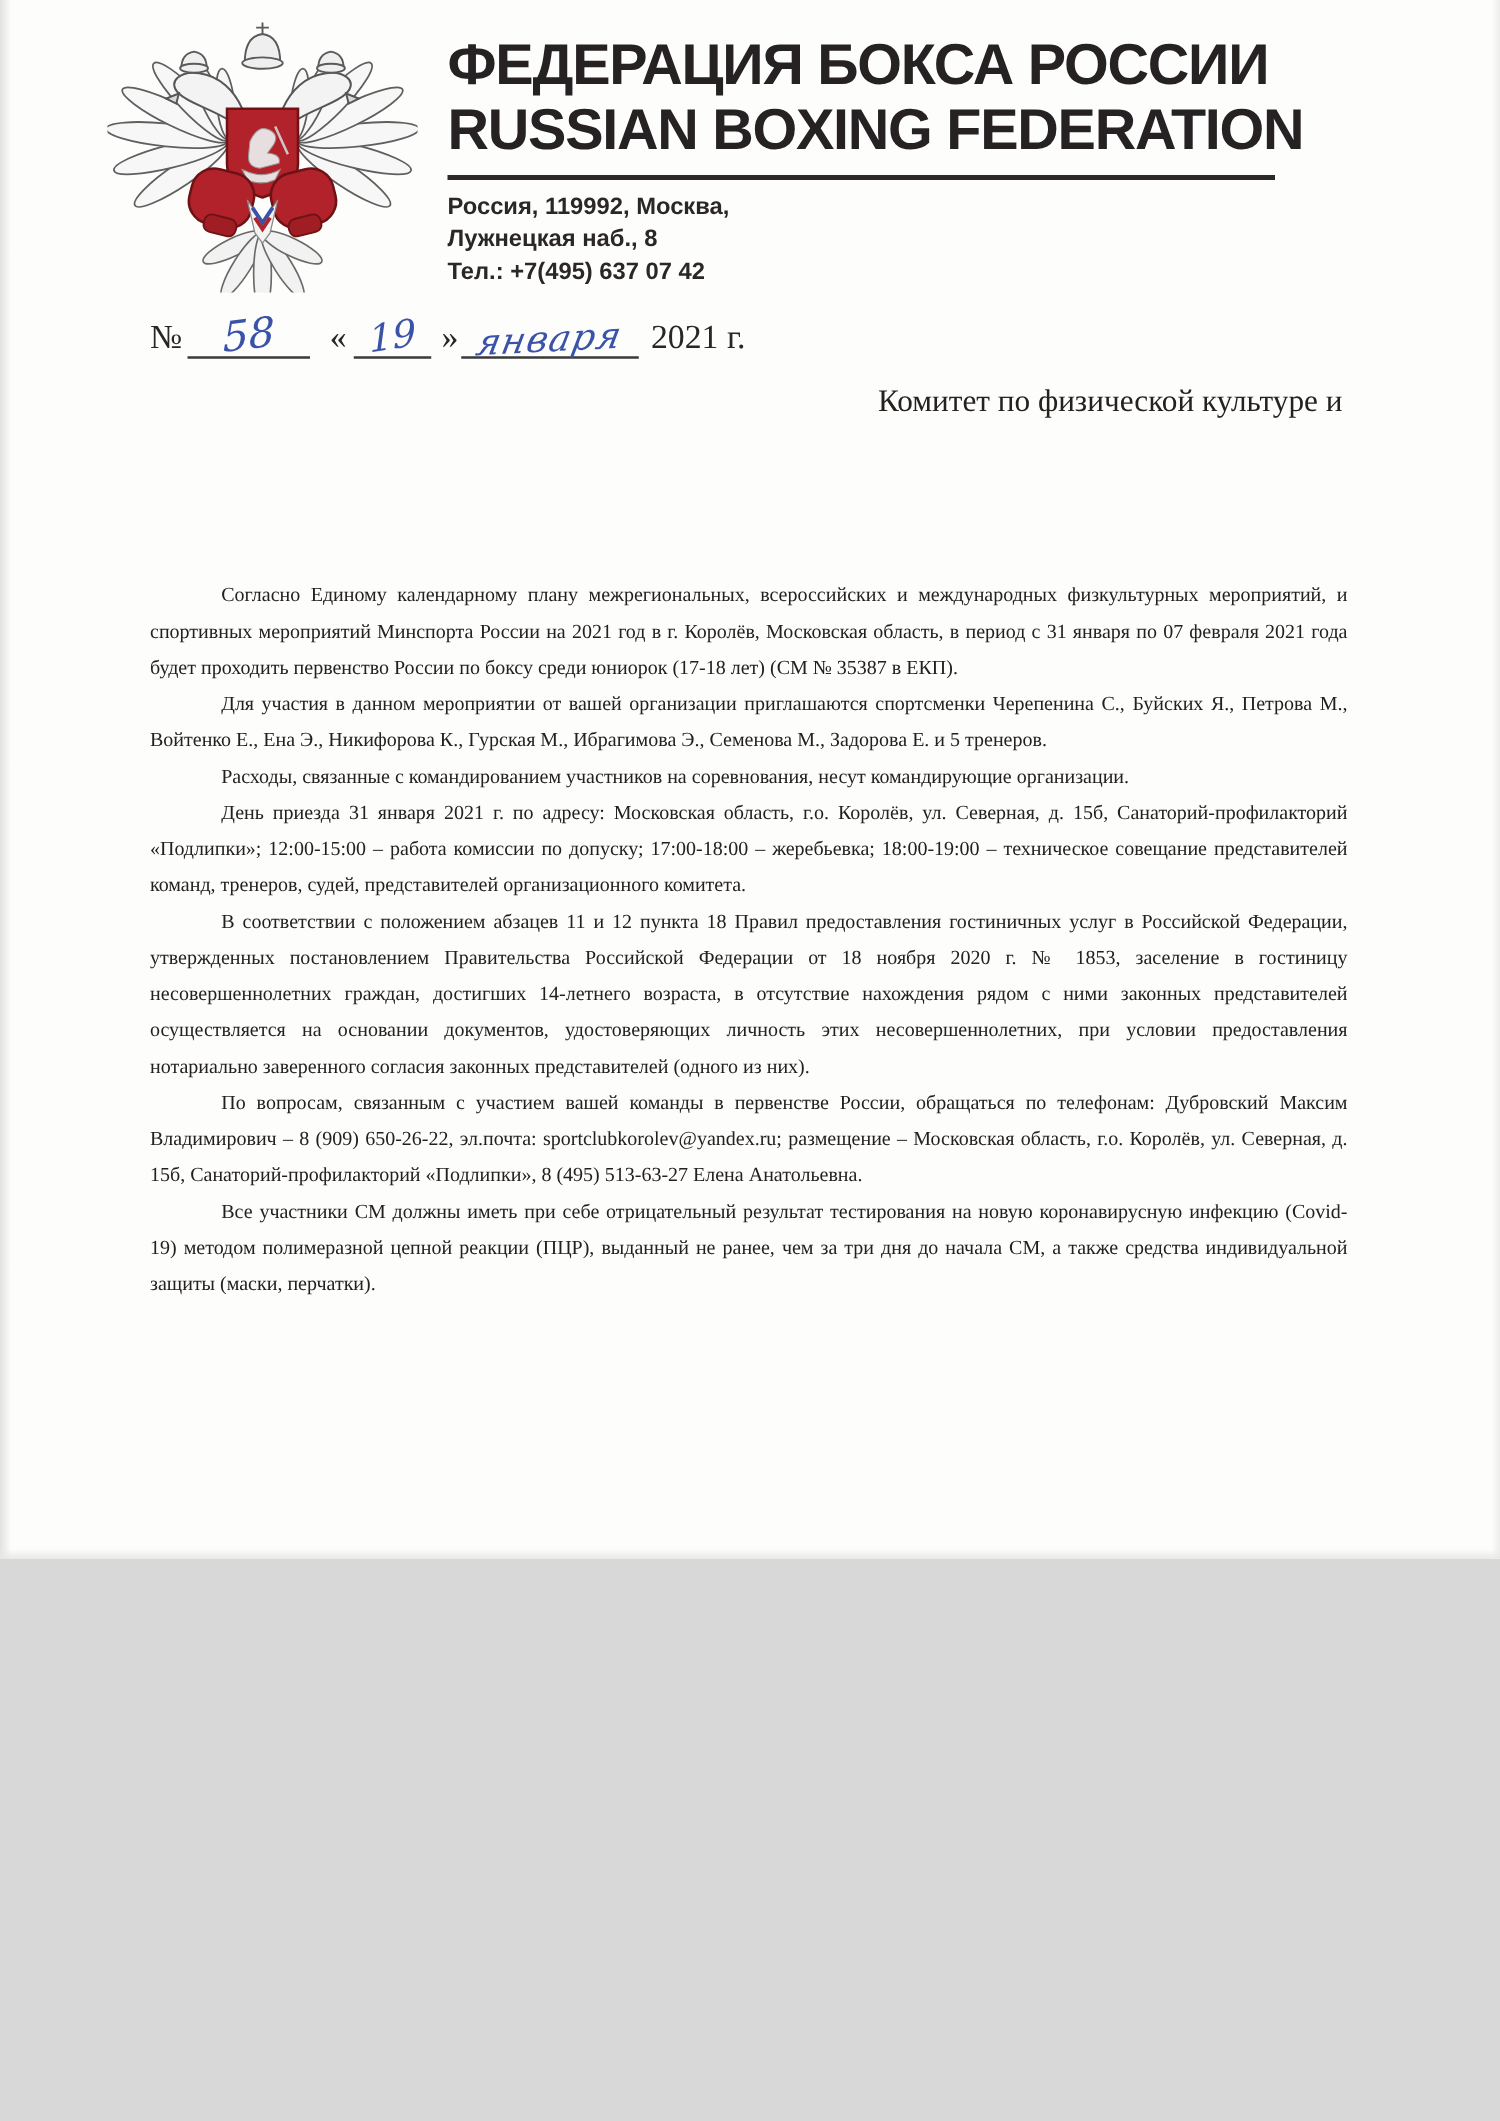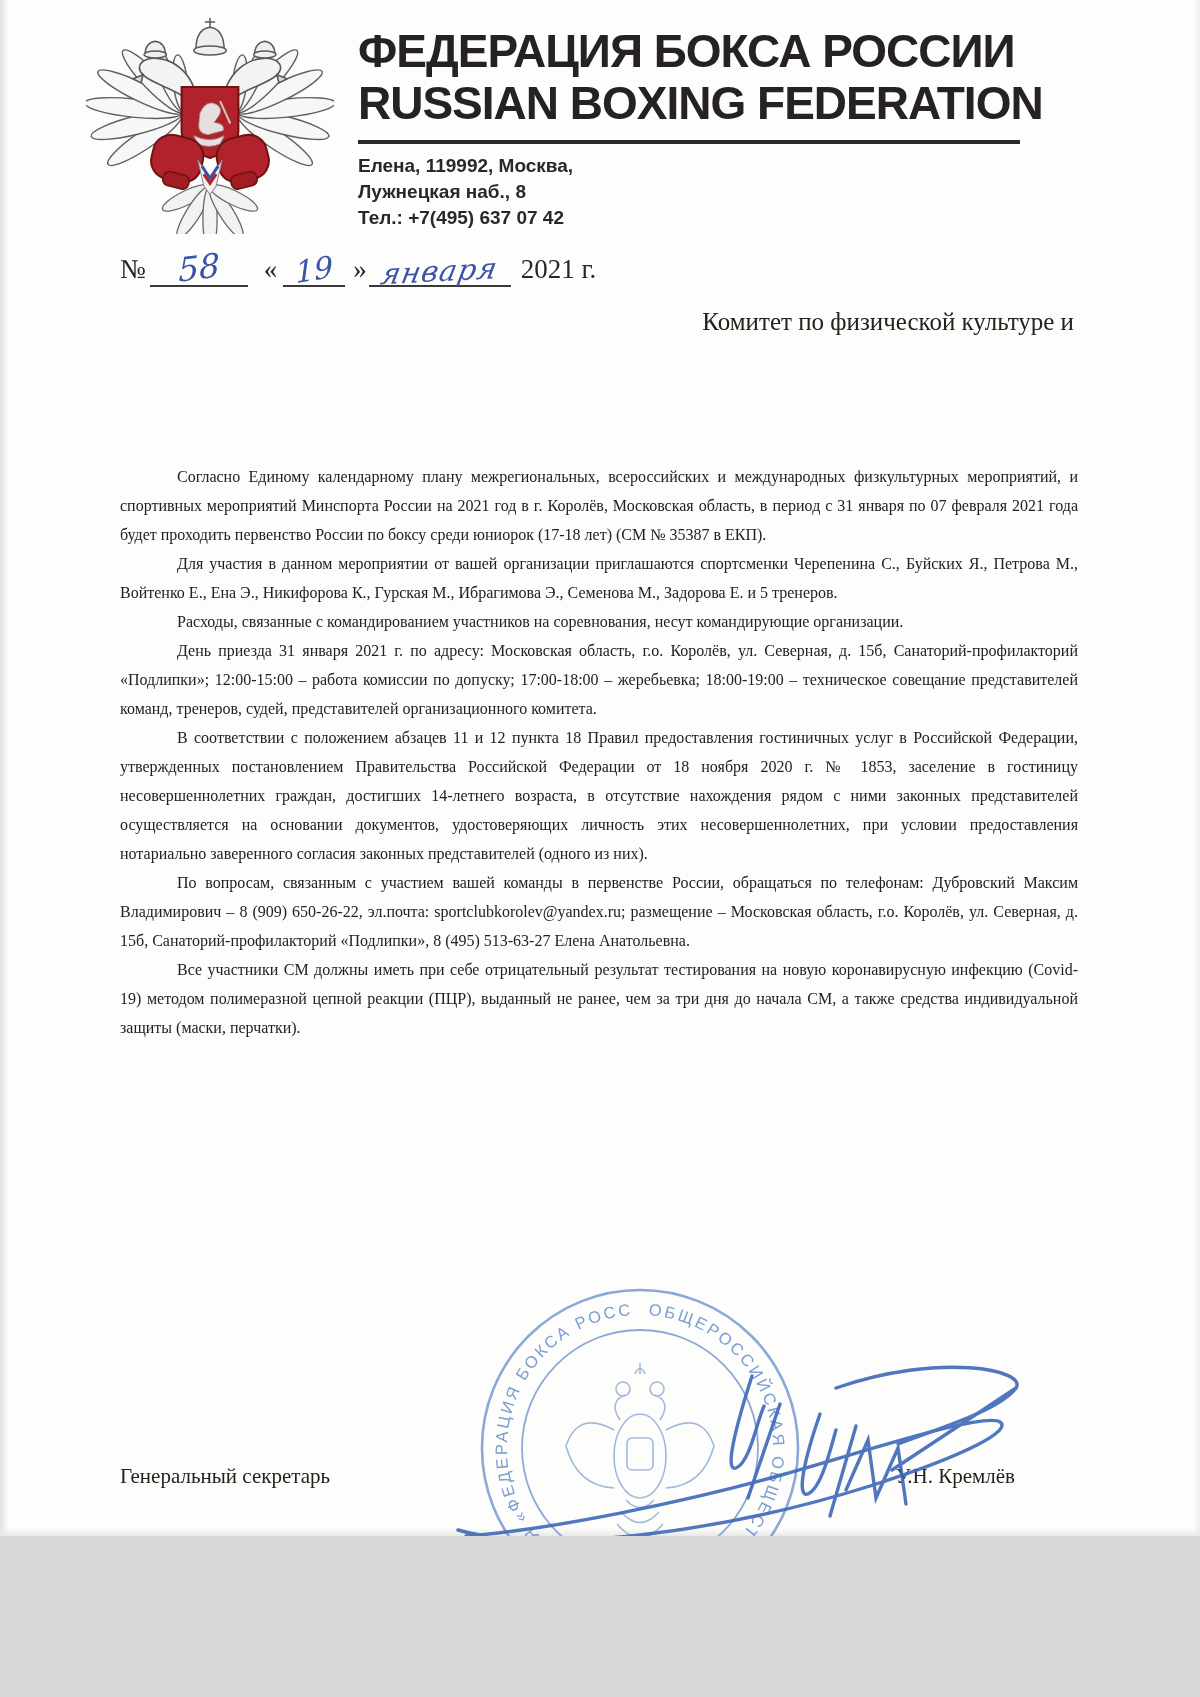--- a/index.html
+++ b/index.html
@@ -1,18 +1,18 @@
 <!DOCTYPE html>
 <html lang="ru"><head>
 <meta charset="utf-8">
 <style>
   html,body{margin:0;padding:0;background:#d8d8d8;}
   .page{
     position:relative;
-    width:1200px;height:1536px;
+    width:1200px;height:1247px;
     margin:0 auto;
     background:#fdfdfc;
     overflow:hidden;
     font-family:"Liberation Serif","DejaVu Serif",serif;
     color:#242021;
   }
   
   .scan-edge-left{position:absolute;left:0;top:0;width:9px;height:100%;
     background:linear-gradient(to right,#e2e2e1,rgba(255,255,255,0));}
   .scan-edge-right{position:absolute;right:0;top:0;width:7px;height:100%;
@@ -186,21 +186,21 @@
       </g>
     </g>
   </svg>
 
   <div class="masthead">
     <div class="org-ru">ФЕДЕРАЦИЯ БОКСА РОССИИ</div>
     <div class="org-en">RUSSIAN BOXING FEDERATION</div>
     <div class="mast-rule"></div>
     <div class="addr-row">
       <div class="addr-col">
-        <div>Елена, 119992, Москва,</div>
+        <div>Россия, 119992, Москва,</div>
         <div>Лужнецкая наб., 8</div>
         <div>Тел.: +7(495) 637 07 42</div>
       </div>
     </div>
   </div>
 
   <div class="ref-line">
     <span class="ref-label">№</span>
     <span class="hw-slot slot-num"><span class="hw hw-num">58</span></span>
     <span class="quote">«</span>

